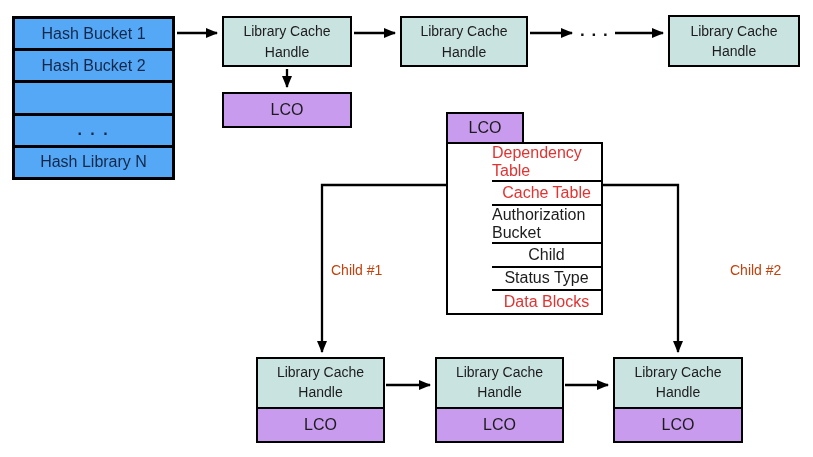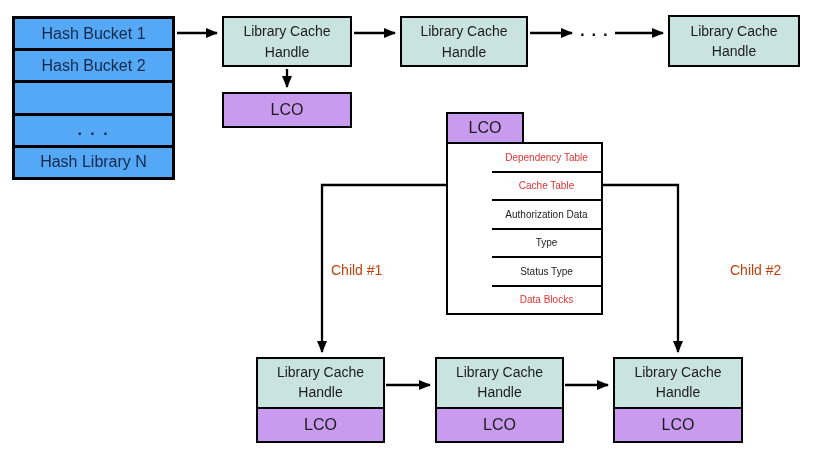--- a/index.html
+++ b/index.html
@@ -92,21 +92,21 @@
     border: 2px solid #000;
     display: flex;
     flex-direction: column;
   }
   .lco-table-row {
     flex: 1;
     border-bottom: 2px solid #000;
     display: flex;
     align-items: center;
     justify-content: center;
-    font-size: 10px;
+    font-size: 16px;
     color: #1c1c1c;
     margin-left: 44px;
   }
   .lco-table-row:last-child { border-bottom: none; border-radius: 7px; }
   .lco-table-row.red { color: #E23333; }
 
   
   .child-label {
     position: absolute;
     z-index: 2;
@@ -205,22 +205,22 @@
   <div class="box lco lco-1">
     <span>LCO</span>
   </div>
 
   <div class="box lco lco-tab">
     <span>LCO</span>
   </div>
   <div class="box lco-table">
     <div class="lco-table-row red">Dependency Table</div>
     <div class="lco-table-row red">Cache Table</div>
-    <div class="lco-table-row">Authorization Data</div>
-    <div class="lco-table-row">Type</div>
+    <div class="lco-table-row">Authorization Bucket</div>
+    <div class="lco-table-row">Child</div>
     <div class="lco-table-row">Status Type</div>
     <div class="lco-table-row red">Data Blocks</div>
   </div>
 
   <div class="child-label child-1-label">Child #1</div>
   <div class="child-label child-2-label">Child #2</div>
 
   <div class="box combo combo-a">
     <div class="combo-handle">
       <span>Library Cache</span>

